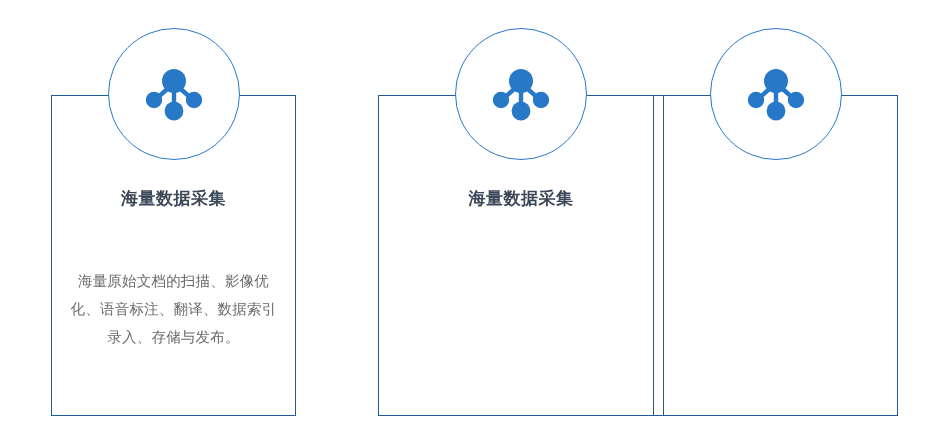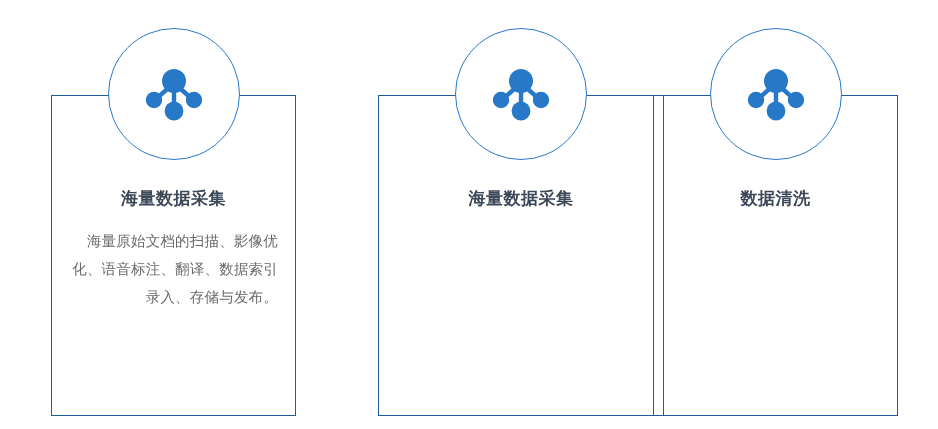--- a/index.html
+++ b/index.html
@@ -80,21 +80,21 @@
     position: absolute;
     top: 132px;
     left: 18px;
     right: 18px;
     font-size: 14.5px;
     line-height: 28px;
     color: #6a6a6a;
     text-align: left;
     letter-spacing: 0.2px;
   }
-  .card-body.centered { text-align: right; }
+  .card-body.centered { text-align: center; margin-top: 40px; }
 </style>
 </head>
 <body>
 
 <div id="stage">
 
   <div class="card" style="left:51px;width:245px;">
     <div class="edge edge-left"></div>
     <div class="edge edge-right"></div>
     <div class="edge edge-bottom"></div>
@@ -151,16 +151,15 @@
         <line x1="31" y1="17" x2="13" y2="33" stroke="#2878c8" stroke-width="4.4" stroke-linecap="round"></line>
         <line x1="31" y1="17" x2="49" y2="33" stroke="#2878c8" stroke-width="4.4" stroke-linecap="round"></line>
         <line x1="31" y1="17" x2="31" y2="43" stroke="#2878c8" stroke-width="4.4" stroke-linecap="round"></line>
         <circle cx="31" cy="15" r="12" fill="#2878c8"></circle>
         <circle cx="11" cy="34" r="8.2" fill="#2878c8"></circle>
         <circle cx="51" cy="34" r="8.2" fill="#2878c8"></circle>
         <circle cx="31" cy="45" r="9.4" fill="#2878c8"></circle>
       </svg>
     </div>
 
-    <div class="card-title">数据清洗</div>
   </div>
 
 </div>
 
 </body></html>

